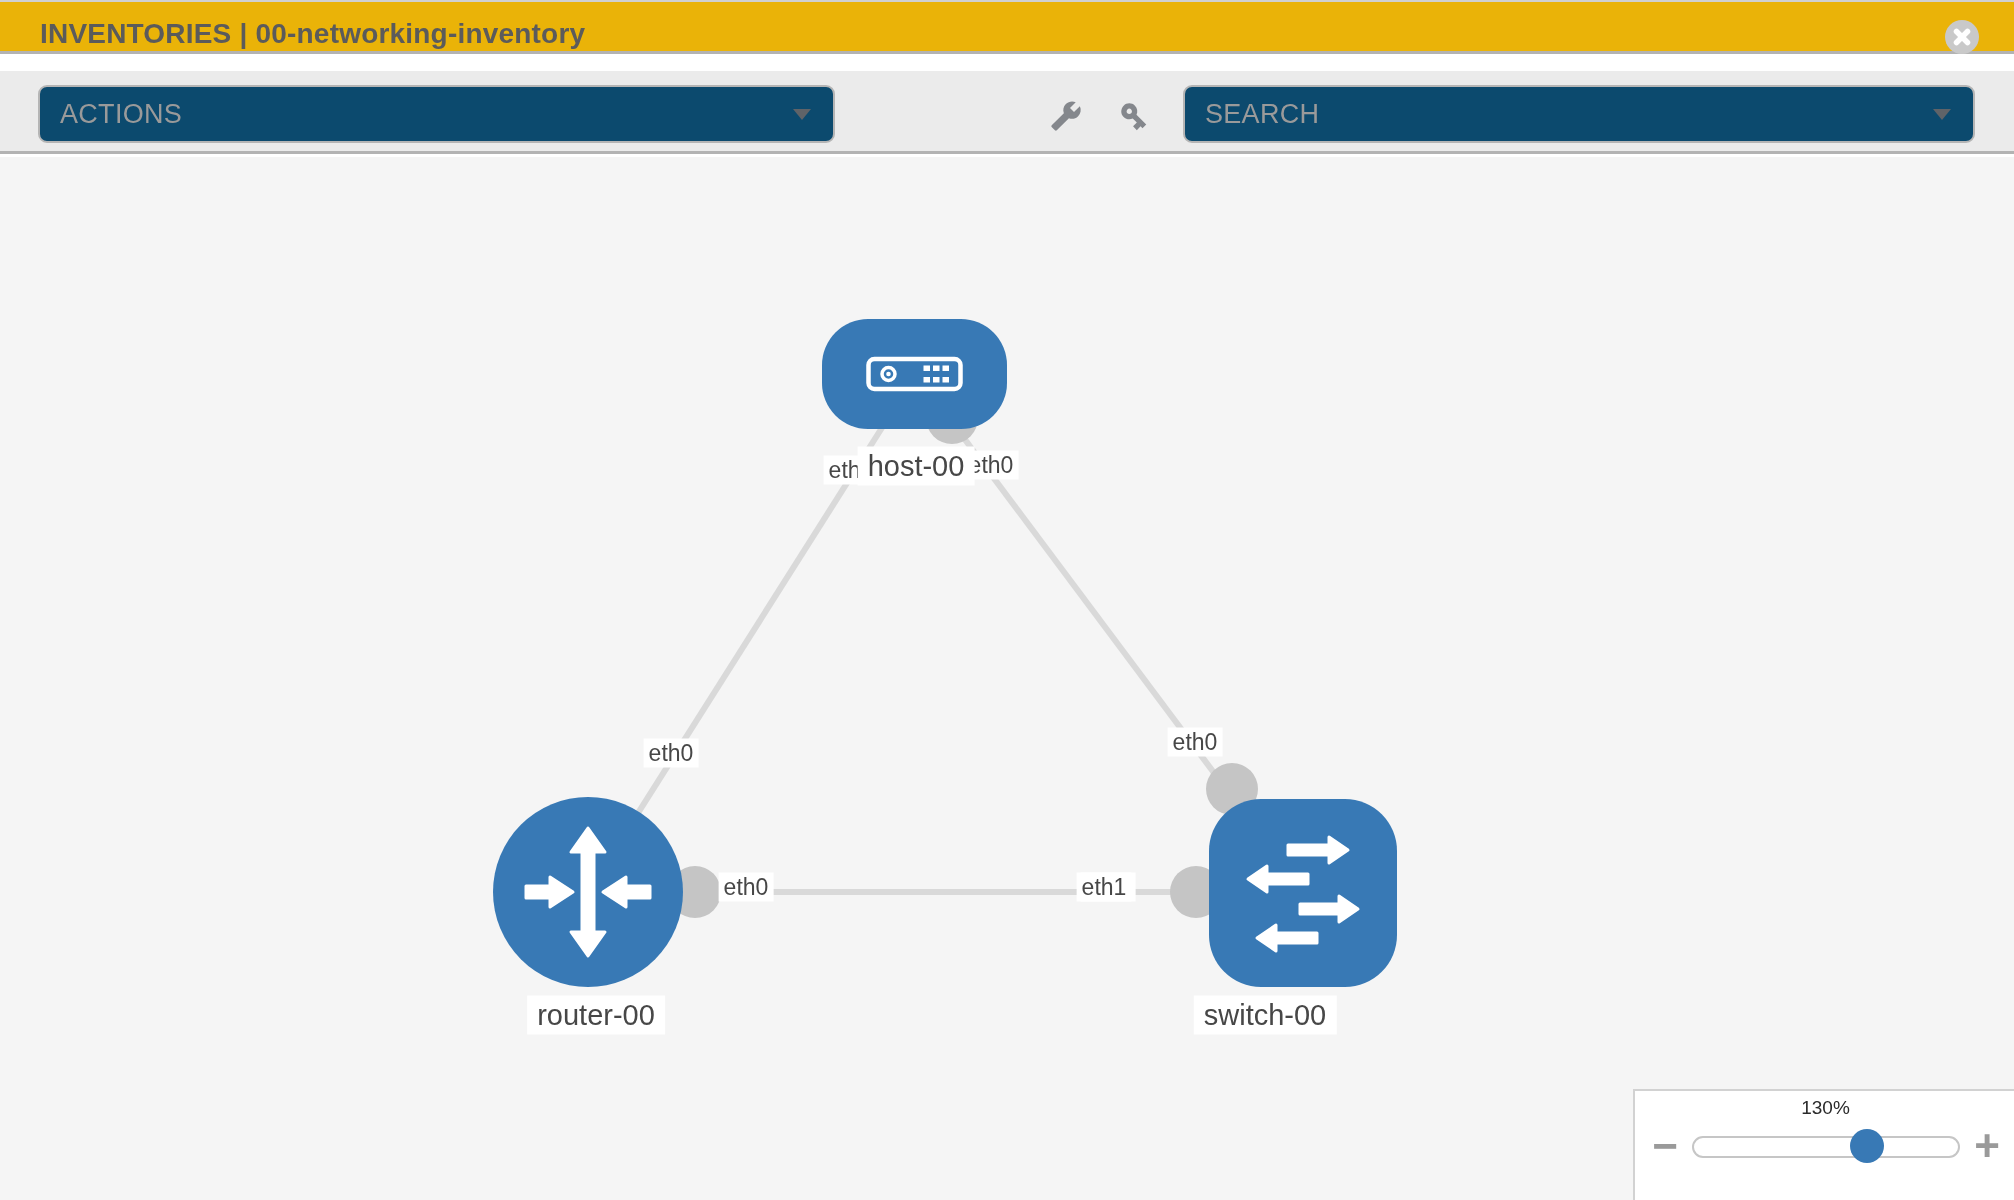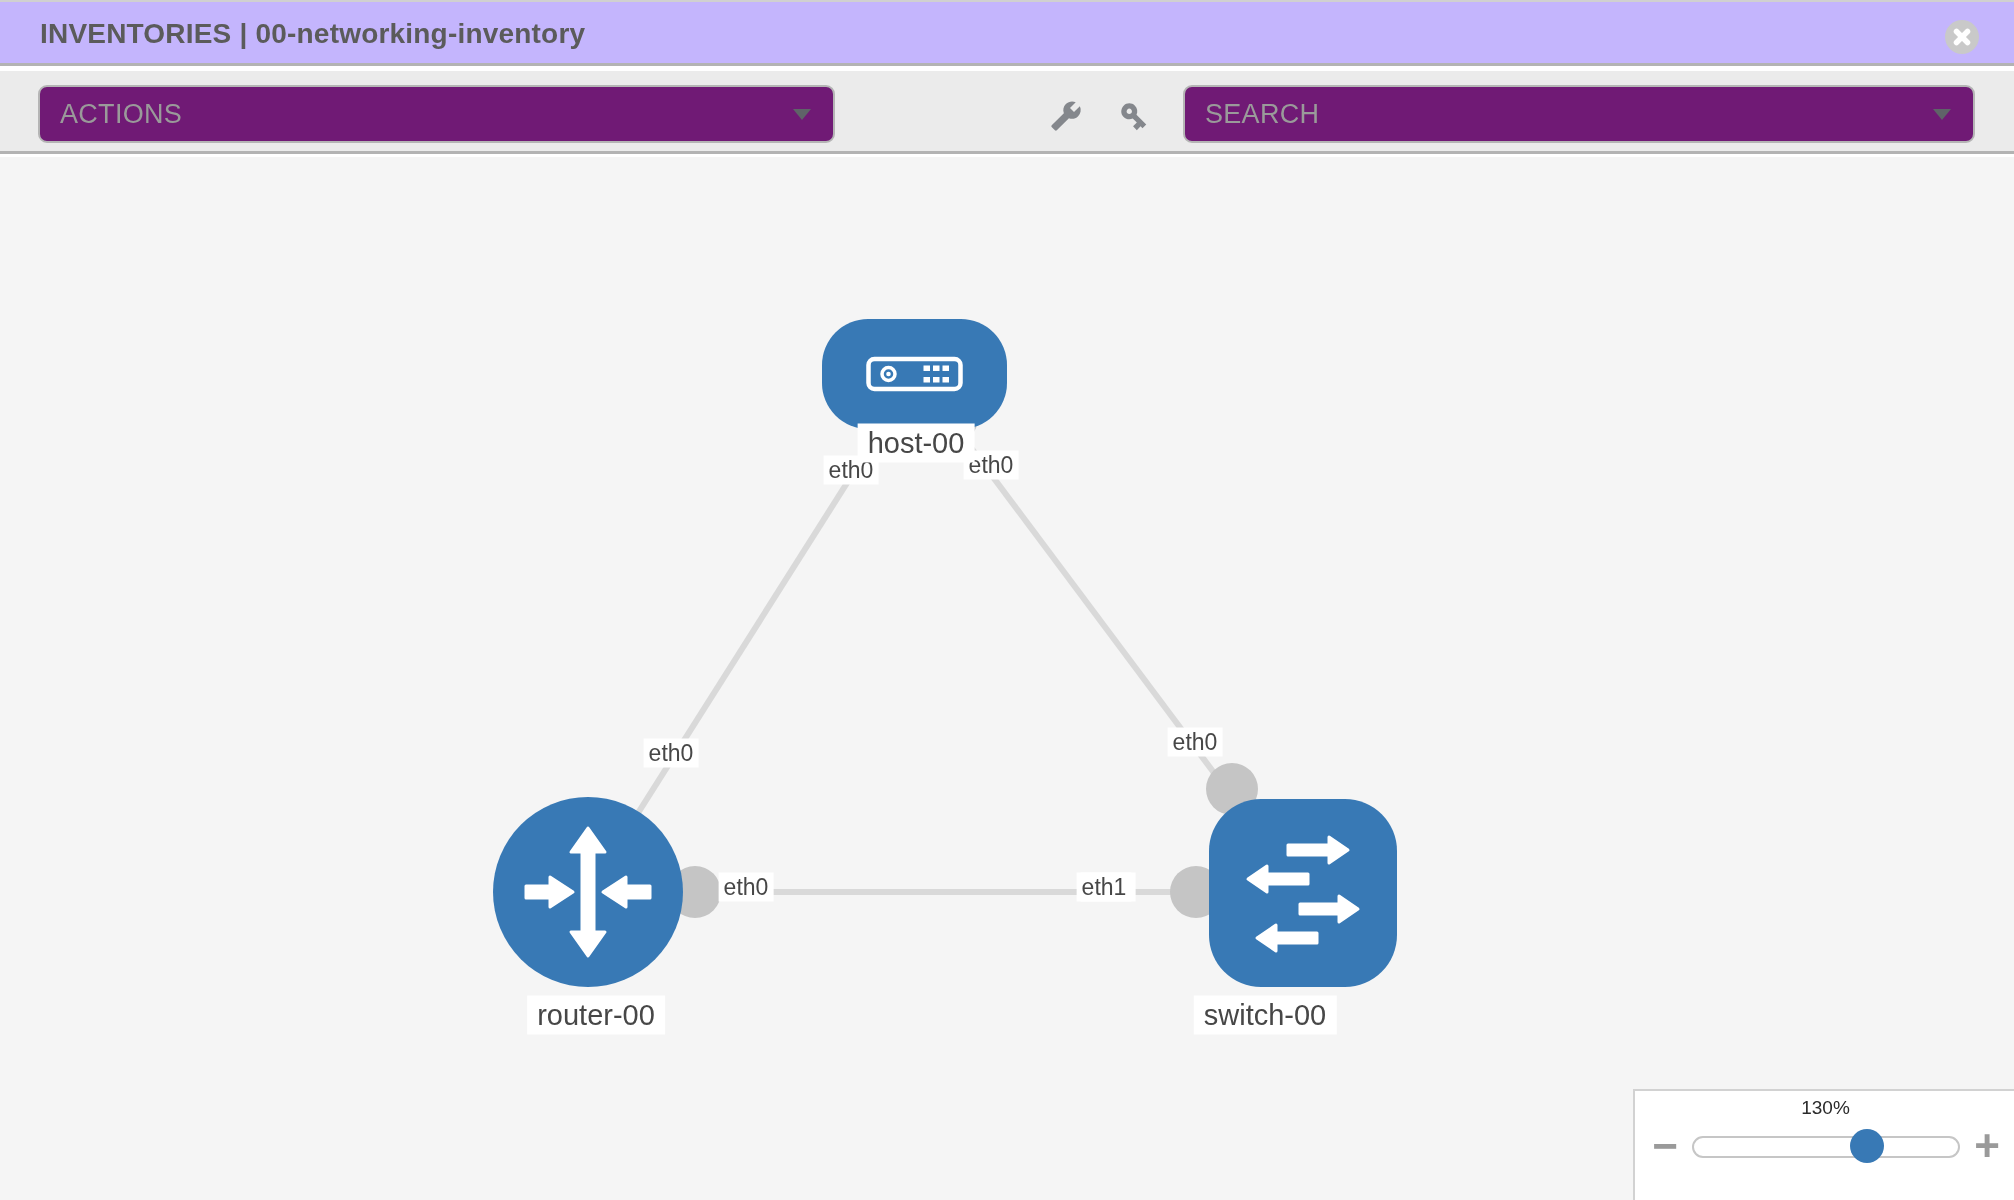--- a/index.html
+++ b/index.html
@@ -7,30 +7,30 @@
     --canvas-bg:#f5f5f5; --toolbar-bg:#ebebeb; --divider:#b3b3b3;
     --label-text:#474747; --title-text:#5b5b5b; --muted-text:#9a9a9a;
     --icon-gray:#84878c; --panel-border:#d2d2d2; --box-border:#b5b5b5;
   }
   *{margin:0;padding:0;box-sizing:border-box;}
   html,body{width:2014px;height:1200px;overflow:hidden;background:#fff;
     font-family:"Liberation Sans", sans-serif;}
   .page{position:relative;width:2014px;height:1200px;border-top:2px solid #d0d0d0;}
 
   
-  .hdr{position:absolute;left:0;top:0;width:2014px;height:64px;background:#c4b5fd;
+  .hdr{position:absolute;left:0;top:0;width:2014px;height:52px;background:#eab308;
     border-bottom:3px solid var(--divider);z-index:30;}
   .hdr h1{position:absolute;left:40px;top:0;line-height:64px;font-size:28px;
     font-weight:bold;color:var(--title-text);letter-spacing:.2px;}
   .close-btn{position:absolute;left:1944px;top:17px;width:36px;height:36px;cursor:pointer;}
 
   
   .tbar{position:absolute;left:0;top:69px;width:2014px;height:83px;
     background:var(--toolbar-bg);border-bottom:3px solid var(--divider);z-index:30;}
-  .select{position:absolute;top:14px;height:58px;background:#701a75;
+  .select{position:absolute;top:14px;height:58px;background:#0c4a6e;
     border:2px solid var(--box-border);border-radius:9px;cursor:pointer;}
   .select .lbl{position:absolute;left:20px;top:0;line-height:54px;font-size:27px;
     color:var(--muted-text);letter-spacing:.3px;}
   .caret{position:absolute;right:22px;top:50%;margin-top:-5px;width:0;height:0;
     border-left:9px solid transparent;border-right:9px solid transparent;
     border-top:11px solid #5f6368;}
   .sel-actions{left:38px;width:797px;}
   .sel-search{left:1183px;width:792px;}
   .tool-icon{position:absolute;top:29px;width:32px;height:32px;cursor:pointer;}
   .tool-icon svg{width:32px;height:32px;fill:var(--icon-gray);}
@@ -163,21 +163,21 @@
     </svg>
 
     <div class="plabel" style="left:851px;top:313px">eth0</div>
     <div class="plabel" style="left:991px;top:308px">eth0</div>
     <div class="plabel" style="left:671px;top:596px">eth0</div>
     <div class="plabel" style="left:1195px;top:585px">eth0</div>
     <div class="plabel" style="left:746px;top:730px">eth0</div>
     <div class="plabel" style="left:1108px;top:730px">eth0</div>
     <div class="plabel" style="left:1104px;top:730px">eth1</div>
 
-    <div class="nlabel" style="left:916px;top:286px">host-00</div>
+    <div class="nlabel" style="left:916px;top:309px">host-00</div>
     <div class="nlabel" style="left:596px;top:858px">router-00</div>
     <div class="nlabel" style="left:1265px;top:858px">switch-00</div>
   </div>
 
   <div class="zoom-panel">
     <div class="zoom-level">130%</div>
     <div class="zbtn zb-minus">−</div>
     <div class="ztrack">
       <div class="zhandle"></div>
     </div>

